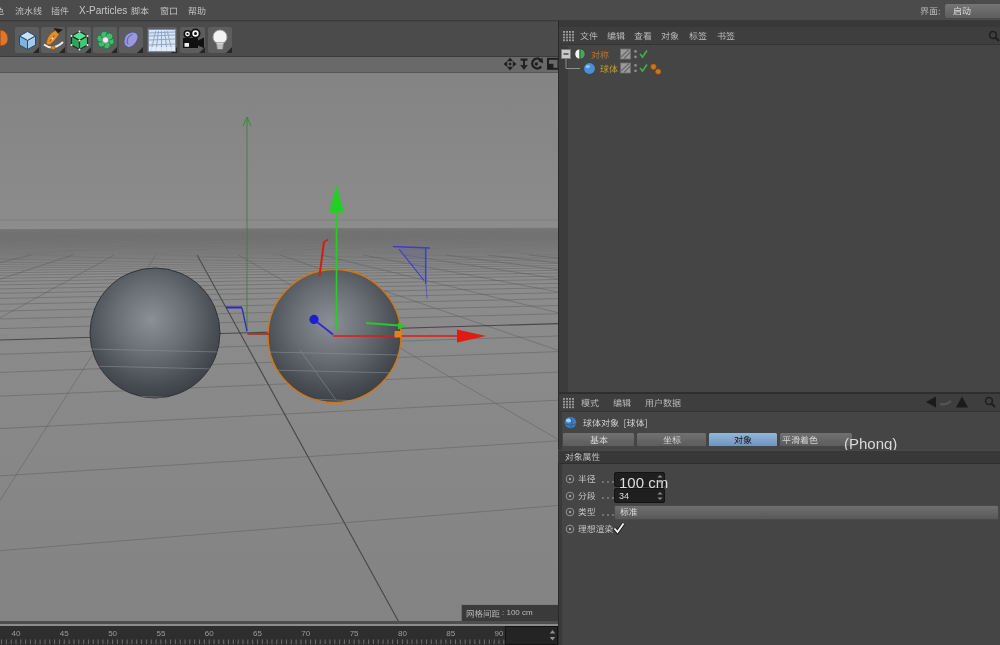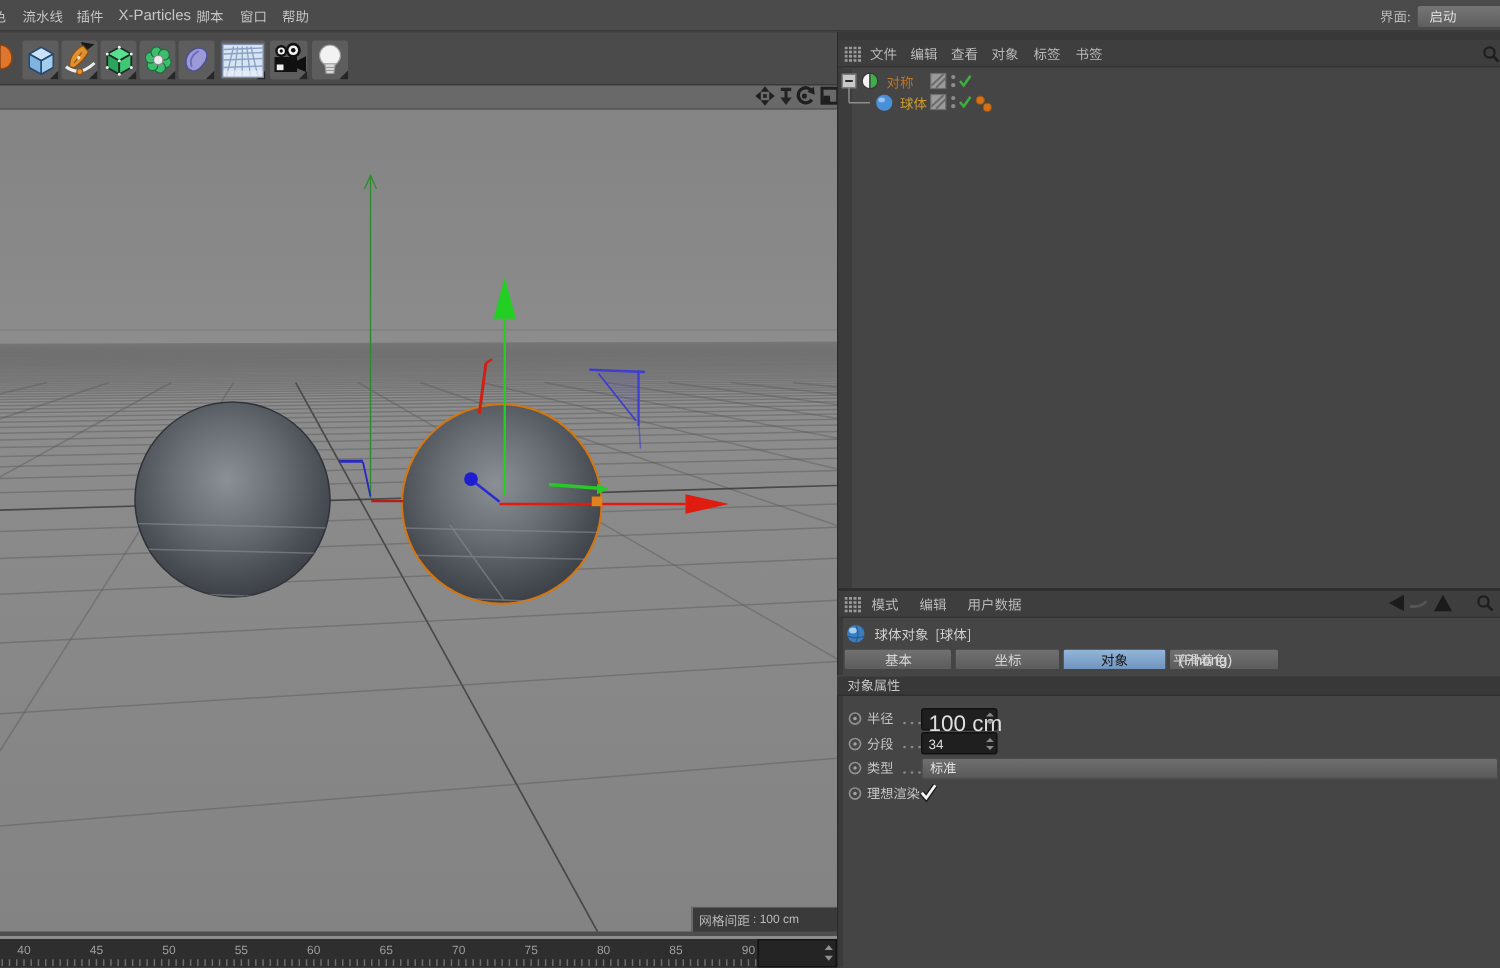--- a/index.html
+++ b/index.html
@@ -641,21 +641,21 @@
     <path transform="translate(0,10.4)" d="M6.61 -7.12C6.33 -5.72 5.73 -4.54 4.82 -3.82V-7.45H4.14V-2.65H1.12V-2.00H4.14V-0.27H0.48V0.37H8.55V-0.27H4.82V-2.00H7.93V-2.65H4.82V-3.72C4.98 -3.60 5.19 -3.39 5.29 -3.28C5.78 -3.70 6.18 -4.23 6.52 -4.86C7.10 -4.27 7.73 -3.58 8.05 -3.12L8.53 -3.61C8.16 -4.09 7.42 -4.85 6.79 -5.44C6.99 -5.92 7.15 -6.44 7.27 -7.00ZM2.20 -7.15C1.89 -5.62 1.29 -4.35 0.33 -3.55C0.49 -3.45 0.76 -3.21 0.86 -3.08C1.39 -3.56 1.84 -4.19 2.19 -4.93C2.65 -4.45 3.16 -3.89 3.42 -3.52L3.89 -4.00C3.58 -4.41 2.96 -5.04 2.45 -5.54C2.62 -6.00 2.76 -6.51 2.87 -7.04Z M13.19 -6.88V-6.24H17.12V-6.88ZM16.01 -2.92C16.43 -2.02 16.86 -0.85 16.99 -0.14L17.61 -0.37C17.46 -1.08 17.03 -2.22 16.59 -3.10ZM13.42 -3.08C13.18 -2.12 12.78 -1.16 12.28 -0.51C12.43 -0.44 12.70 -0.25 12.82 -0.16C13.31 -0.85 13.76 -1.90 14.04 -2.94ZM12.80 -4.72V-4.09H14.72V-0.16C14.72 -0.04 14.69 -0.01 14.55 0.00C14.44 0.00 14.01 0.01 13.54 -0.01C13.63 0.20 13.73 0.49 13.76 0.68C14.39 0.68 14.80 0.67 15.07 0.56C15.33 0.44 15.41 0.23 15.41 -0.15V-4.09H17.60V-4.72ZM10.82 -7.56V-5.65H9.44V-5.02H10.67C10.38 -3.91 9.79 -2.61 9.22 -1.93C9.34 -1.76 9.52 -1.48 9.59 -1.30C10.04 -1.88 10.48 -2.83 10.82 -3.80V0.71H11.49V-4.00C11.80 -3.55 12.16 -3.00 12.31 -2.71L12.71 -3.24C12.53 -3.49 11.75 -4.48 11.49 -4.78V-5.02H12.67V-5.65H11.49V-7.56Z" fill="#d8d8d8"></path>
   </svg>
 <div class="abs" style="left:708px;top:432px;width:70px;height:15px;background:linear-gradient(#93b6da,#7094bd);border:1px solid #454545;border-radius:2.5px 2.5px 0 0"></div>
 <svg style="position:absolute;left:734.0px;top:433.1px;overflow:visible" width="24" height="16">
     <path transform="translate(0,10.4)" d="M4.52 -3.55C4.94 -2.91 5.35 -2.05 5.49 -1.51L6.08 -1.81C5.94 -2.35 5.51 -3.18 5.07 -3.80ZM0.82 -4.08C1.37 -3.58 1.95 -3.00 2.47 -2.40C1.93 -1.25 1.22 -0.38 0.40 0.15C0.57 0.29 0.77 0.54 0.88 0.70C1.71 0.11 2.41 -0.72 2.96 -1.83C3.37 -1.32 3.70 -0.85 3.91 -0.44L4.46 -0.94C4.19 -1.40 3.77 -1.96 3.28 -2.53C3.69 -3.56 3.99 -4.80 4.14 -6.25L3.70 -6.38L3.58 -6.35H0.63V-5.71H3.40C3.27 -4.74 3.05 -3.87 2.76 -3.10C2.29 -3.59 1.78 -4.08 1.30 -4.50ZM6.88 -7.56V-5.39H4.34V-4.74H6.88V-0.20C6.88 -0.04 6.82 0.01 6.67 0.02C6.52 0.02 6.01 0.03 5.44 0.00C5.53 0.21 5.63 0.52 5.67 0.71C6.43 0.71 6.89 0.69 7.16 0.58C7.44 0.46 7.55 0.25 7.55 -0.20V-4.74H8.63V-5.39H7.55V-7.56Z M12.07 -7.60C11.57 -6.86 10.66 -5.97 9.47 -5.31C9.61 -5.22 9.82 -4.99 9.92 -4.84C10.10 -4.95 10.27 -5.06 10.44 -5.17V-3.70H11.95C11.28 -3.28 10.47 -2.99 9.59 -2.79C9.69 -2.66 9.86 -2.41 9.93 -2.29C10.82 -2.54 11.65 -2.87 12.36 -3.33C12.58 -3.18 12.79 -3.02 12.97 -2.86C12.21 -2.33 10.92 -1.83 9.88 -1.59C10.01 -1.48 10.17 -1.26 10.26 -1.12C11.26 -1.39 12.50 -1.93 13.31 -2.52C13.46 -2.36 13.58 -2.20 13.68 -2.03C12.76 -1.29 11.11 -0.59 9.76 -0.27C9.89 -0.15 10.07 0.08 10.16 0.24C11.39 -0.12 12.91 -0.79 13.91 -1.56C14.16 -0.91 14.04 -0.35 13.68 -0.12C13.50 0.01 13.28 0.03 13.05 0.03C12.84 0.03 12.52 0.03 12.20 -0.01C12.29 0.16 12.37 0.43 12.38 0.61C12.67 0.62 12.95 0.63 13.17 0.63C13.54 0.63 13.81 0.58 14.12 0.36C14.72 -0.02 14.89 -0.94 14.45 -1.90L14.94 -2.13C15.33 -1.29 16.06 -0.27 17.13 0.26C17.22 0.07 17.42 -0.19 17.58 -0.32C16.56 -0.75 15.85 -1.63 15.47 -2.41C15.92 -2.65 16.37 -2.91 16.75 -3.16L16.21 -3.56C15.70 -3.19 14.88 -2.69 14.20 -2.35C13.90 -2.82 13.45 -3.28 12.82 -3.66L12.87 -3.70H16.64V-5.72H14.24C14.50 -6.02 14.76 -6.37 14.94 -6.69L14.48 -6.99L14.37 -6.96H12.39C12.54 -7.12 12.66 -7.29 12.78 -7.45ZM11.92 -6.42H13.99C13.82 -6.17 13.63 -5.92 13.43 -5.72H11.17C11.44 -5.95 11.69 -6.18 11.92 -6.42ZM11.08 -5.20H13.46C13.25 -4.83 12.98 -4.51 12.66 -4.23H11.08ZM14.09 -5.20H15.97V-4.23H13.43C13.69 -4.52 13.90 -4.84 14.09 -5.20Z" fill="#161616"></path>
   </svg>
 <div class="abs" style="left:779px;top:432px;width:74px;height:15px;background:linear-gradient(#717171,#5c5c5c);border:1px solid #454545;border-radius:2.5px 2.5px 0 0"></div>
 <svg style="position:absolute;left:782px;top:433.1px;overflow:visible" width="42" height="16">
     <path transform="translate(0,10.4)" d="M1.57 -5.67C1.92 -5.00 2.27 -4.13 2.39 -3.59L3.03 -3.82C2.91 -4.34 2.54 -5.20 2.18 -5.85ZM6.79 -5.89C6.57 -5.24 6.16 -4.32 5.81 -3.75L6.40 -3.56C6.75 -4.10 7.17 -4.97 7.51 -5.70ZM0.47 -3.13V-2.46H4.13V0.71H4.83V-2.46H8.54V-3.13H4.83V-6.28H8.04V-6.96H0.94V-6.28H4.13V-3.13Z M9.84 -6.99C10.39 -6.65 11.09 -6.14 11.44 -5.81L11.88 -6.32C11.53 -6.62 10.80 -7.11 10.26 -7.43ZM9.38 -4.49C9.89 -4.20 10.57 -3.78 10.91 -3.50L11.31 -4.02C10.96 -4.30 10.28 -4.70 9.77 -4.96ZM9.68 0.14 10.27 0.57C10.72 -0.25 11.25 -1.35 11.65 -2.27L11.12 -2.68C10.68 -1.69 10.09 -0.53 9.68 0.14ZM13.14 -1.93H16.02V-1.28H13.14ZM13.14 -2.44V-3.08H16.02V-2.44ZM12.52 -3.62V0.72H13.14V-0.78H16.02V0.04C16.02 0.15 15.98 0.19 15.86 0.19C15.73 0.20 15.31 0.20 14.86 0.18C14.93 0.34 15.02 0.58 15.05 0.73C15.69 0.73 16.09 0.73 16.34 0.63C16.59 0.54 16.67 0.38 16.67 0.04V-3.62ZM12.58 -7.23V-4.80H11.64V-3.27H12.26V-4.25H16.91V-3.27H17.57V-4.80H16.61V-7.23ZM13.19 -4.80V-5.62H14.42V-4.80ZM15.97 -4.80H14.98V-6.07H13.19V-6.69H15.97Z M21.09 -1.64H24.87V-1.11H21.09ZM21.09 -2.07V-2.61H24.87V-2.07ZM21.09 -0.67H24.87V-0.13H21.09ZM18.59 -4.21V-3.65H20.69C20.03 -2.67 19.22 -1.85 18.26 -1.26C18.41 -1.15 18.68 -0.89 18.79 -0.76C19.39 -1.17 19.93 -1.66 20.42 -2.22V0.73H21.09V0.39H24.87V0.70H25.57V-3.12H21.12L21.46 -3.65H26.41V-4.21H21.78C21.89 -4.41 21.99 -4.62 22.09 -4.83H25.60V-5.35H22.31L22.55 -5.98H26.01V-6.52H24.24C24.45 -6.78 24.67 -7.08 24.87 -7.37L24.16 -7.59C24.00 -7.27 23.72 -6.84 23.50 -6.52H21.20L21.53 -6.66C21.38 -6.92 21.11 -7.32 20.84 -7.60L20.21 -7.38C20.42 -7.13 20.66 -6.79 20.79 -6.52H19.01V-5.98H21.83C21.76 -5.76 21.68 -5.55 21.59 -5.35H19.41V-4.83H21.36C21.26 -4.62 21.15 -4.41 21.03 -4.21Z M31.27 -4.43V-2.87H29.19V-4.43ZM31.92 -4.43H34.07V-2.87H31.92ZM32.38 -6.16C32.12 -5.79 31.78 -5.37 31.45 -5.07H29.06C29.41 -5.41 29.74 -5.78 30.03 -6.16ZM30.19 -7.59C29.56 -6.37 28.46 -5.28 27.35 -4.60C27.48 -4.46 27.67 -4.11 27.73 -3.97C28.00 -4.15 28.27 -4.36 28.53 -4.58V-0.73C28.53 0.32 28.97 0.57 30.40 0.57C30.73 0.57 33.52 0.57 33.88 0.57C35.23 0.57 35.50 0.16 35.67 -1.24C35.47 -1.28 35.19 -1.39 35.01 -1.49C34.91 -0.31 34.77 -0.05 33.88 -0.05C33.26 -0.05 30.83 -0.05 30.36 -0.05C29.37 -0.05 29.19 -0.18 29.19 -0.72V-2.22H34.07V-1.82H34.75V-5.07H32.27C32.69 -5.50 33.10 -6.02 33.41 -6.50L32.97 -6.81L32.83 -6.77H30.45C30.57 -6.97 30.69 -7.16 30.80 -7.36Z" fill="#d8d8d8"></path>
   </svg>
-<div class="abs" style="left:786px;top:435px;font-size:10px;color:#d8d8d8">(Phong)</div>
+<div class="abs" style="left:844px;top:435px;font-size:15px;color:#d8d8d8">(Phong)</div>
 <div class="abs" style="left:558px;top:450px;width:442px;height:14px;background:#383838;border-top:1px solid #474747;border-bottom:1px solid #2f2f2f"></div>
 <svg style="position:absolute;left:565px;top:450.3px;overflow:visible" width="41" height="16">
     <path transform="translate(0,10.2)" d="M4.42 -3.47C4.83 -2.84 5.23 -2.01 5.37 -1.48L5.95 -1.77C5.81 -2.30 5.39 -3.11 4.95 -3.71ZM0.80 -3.99C1.34 -3.50 1.91 -2.93 2.42 -2.35C1.89 -1.22 1.20 -0.37 0.40 0.15C0.55 0.28 0.76 0.53 0.86 0.69C1.67 0.11 2.36 -0.70 2.90 -1.79C3.29 -1.29 3.62 -0.83 3.83 -0.43L4.36 -0.92C4.10 -1.37 3.69 -1.92 3.20 -2.47C3.61 -3.48 3.90 -4.69 4.05 -6.12L3.62 -6.24L3.50 -6.21H0.62V-5.59H3.33C3.19 -4.64 2.98 -3.78 2.70 -3.03C2.24 -3.51 1.74 -3.99 1.27 -4.40ZM6.73 -7.39V-5.27H4.24V-4.64H6.73V-0.19C6.73 -0.04 6.67 0.01 6.52 0.02C6.37 0.02 5.88 0.03 5.32 0.00C5.41 0.20 5.51 0.51 5.54 0.70C6.29 0.70 6.74 0.68 7.00 0.56C7.28 0.45 7.38 0.25 7.38 -0.19V-4.64H8.44V-5.27H7.38V-7.39Z M11.80 -7.43C11.32 -6.71 10.43 -5.83 9.26 -5.19C9.40 -5.10 9.60 -4.88 9.70 -4.73C9.87 -4.84 10.04 -4.95 10.21 -5.06V-3.62H11.69C11.03 -3.21 10.23 -2.92 9.37 -2.73C9.48 -2.60 9.64 -2.36 9.71 -2.24C10.58 -2.48 11.39 -2.81 12.08 -3.26C12.30 -3.11 12.50 -2.96 12.68 -2.80C11.94 -2.28 10.67 -1.79 9.66 -1.56C9.79 -1.44 9.94 -1.23 10.03 -1.09C11.01 -1.36 12.22 -1.88 13.02 -2.46C13.16 -2.31 13.28 -2.15 13.38 -1.99C12.48 -1.26 10.86 -0.58 9.54 -0.26C9.67 -0.15 9.85 0.08 9.94 0.24C11.14 -0.11 12.62 -0.77 13.60 -1.52C13.84 -0.89 13.73 -0.34 13.38 -0.11C13.20 0.01 12.99 0.03 12.76 0.03C12.56 0.03 12.24 0.03 11.92 -0.01C12.02 0.16 12.09 0.42 12.10 0.60C12.39 0.61 12.66 0.62 12.87 0.62C13.24 0.62 13.50 0.56 13.81 0.35C14.40 -0.02 14.56 -0.92 14.12 -1.86L14.61 -2.09C14.99 -1.26 15.71 -0.26 16.75 0.26C16.83 0.07 17.04 -0.18 17.19 -0.32C16.19 -0.73 15.50 -1.59 15.13 -2.36C15.57 -2.59 16.01 -2.84 16.38 -3.09L15.85 -3.48C15.35 -3.12 14.55 -2.63 13.89 -2.30C13.59 -2.75 13.15 -3.20 12.54 -3.58L12.58 -3.62H16.27V-5.60H13.92C14.18 -5.89 14.43 -6.23 14.61 -6.54L14.16 -6.84L14.05 -6.80H12.12C12.26 -6.96 12.38 -7.13 12.50 -7.29ZM11.65 -6.27H13.68C13.52 -6.04 13.32 -5.79 13.13 -5.60H10.92C11.18 -5.82 11.43 -6.05 11.65 -6.27ZM10.83 -5.09H13.16C12.95 -4.73 12.69 -4.41 12.38 -4.14H10.83ZM13.78 -5.09H15.62V-4.14H13.13C13.38 -4.42 13.60 -4.73 13.78 -5.09Z M19.48 -6.48H24.74V-5.69H19.48ZM18.83 -7.00V-4.44C18.83 -3.03 18.75 -1.06 17.88 0.32C18.05 0.38 18.34 0.55 18.46 0.65C19.36 -0.79 19.48 -2.94 19.48 -4.44V-5.17H25.40V-7.00ZM20.77 -3.35H22.33V-2.73H20.77ZM22.92 -3.35H24.53V-2.73H22.92ZM23.48 -1.06 23.74 -0.67 22.92 -0.64V-1.32H24.92V0.11C24.92 0.19 24.90 0.23 24.79 0.23C24.68 0.24 24.36 0.24 23.97 0.22C24.03 0.36 24.11 0.55 24.14 0.70C24.69 0.70 25.05 0.70 25.26 0.62C25.48 0.53 25.54 0.40 25.54 0.11V-1.80H22.92V-2.30H25.15V-3.78H22.92V-4.29C23.71 -4.36 24.45 -4.44 25.02 -4.55L24.62 -4.95C23.57 -4.75 21.59 -4.64 19.98 -4.61C20.05 -4.50 20.11 -4.30 20.13 -4.18C20.82 -4.18 21.59 -4.21 22.33 -4.25V-3.78H20.17V-2.30H22.33V-1.80H19.82V0.71H20.42V-1.32H22.33V-0.62L20.78 -0.57L20.81 -0.07C21.67 -0.11 22.84 -0.17 24.02 -0.23L24.24 0.19L24.66 0.04C24.50 -0.28 24.16 -0.80 23.87 -1.18Z M27.91 -7.39V0.70H28.57V-7.39ZM27.10 -5.72C27.04 -5.01 26.88 -4.04 26.65 -3.45L27.17 -3.27C27.39 -3.92 27.55 -4.93 27.61 -5.65ZM28.64 -5.77C28.89 -5.29 29.15 -4.65 29.24 -4.25L29.74 -4.51C29.64 -4.88 29.37 -5.50 29.10 -5.98ZM29.34 -0.24V0.39H34.75V-0.24H32.53V-2.45H34.35V-3.06H32.53V-4.89H34.54V-5.53H32.53V-7.36H31.86V-5.53H30.77C30.89 -5.96 30.99 -6.42 31.08 -6.88L30.44 -6.99C30.24 -5.79 29.88 -4.59 29.37 -3.83C29.53 -3.76 29.83 -3.61 29.96 -3.52C30.19 -3.90 30.40 -4.36 30.57 -4.89H31.86V-3.06H30.00V-2.45H31.86V-0.24Z" fill="#c9c9c9"></path>
   </svg>
 <svg class="abs" style="left:565px;top:474px" width="11" height="11">
     <circle cx="5" cy="5" r="3.7" stroke="#909090" stroke-width="1.1" fill="none"></circle>
     <circle cx="5" cy="5" r="1.2" fill="#a2a2a2"></circle>
   </svg>
 <svg style="position:absolute;left:578px;top:472.0px;overflow:visible" width="23" height="16">
     <path transform="translate(0,10.2)" d="M1.29 -6.93C1.71 -6.30 2.14 -5.46 2.31 -4.94L2.94 -5.21C2.76 -5.74 2.31 -6.56 1.89 -7.16ZM6.86 -7.19C6.60 -6.56 6.14 -5.69 5.77 -5.17L6.35 -4.94C6.72 -5.46 7.19 -6.26 7.55 -6.94ZM4.03 -7.40V-4.54H1.04V-3.89H4.03V-2.47H0.47V-1.81H4.03V0.69H4.72V-1.81H8.34V-2.47H4.72V-3.89H7.83V-4.54H4.72V-7.40Z M11.06 -7.37C10.68 -6.75 9.92 -6.02 9.23 -5.56C9.35 -5.43 9.51 -5.17 9.58 -5.02C10.36 -5.54 11.18 -6.36 11.69 -7.13ZM12.18 -6.93V-6.32H15.56C14.66 -5.16 13.02 -4.19 11.55 -3.70C11.69 -3.57 11.85 -3.33 11.94 -3.17C12.80 -3.48 13.68 -3.92 14.48 -4.47C15.33 -4.10 16.33 -3.57 16.85 -3.22L17.22 -3.77C16.72 -4.08 15.81 -4.52 15.02 -4.87C15.67 -5.39 16.23 -5.99 16.61 -6.68L16.13 -6.95L16.01 -6.93ZM12.18 -2.92V-2.31H14.12V-0.16H11.63V0.46H17.21V-0.16H14.78V-2.31H16.69V-2.92ZM11.21 -5.43C10.72 -4.52 9.89 -3.62 9.12 -3.04C9.22 -2.88 9.41 -2.54 9.47 -2.40C9.78 -2.65 10.08 -2.95 10.39 -3.28V0.70H11.06V-4.08C11.33 -4.44 11.59 -4.82 11.80 -5.20Z" fill="#c9c9c9"></path>

